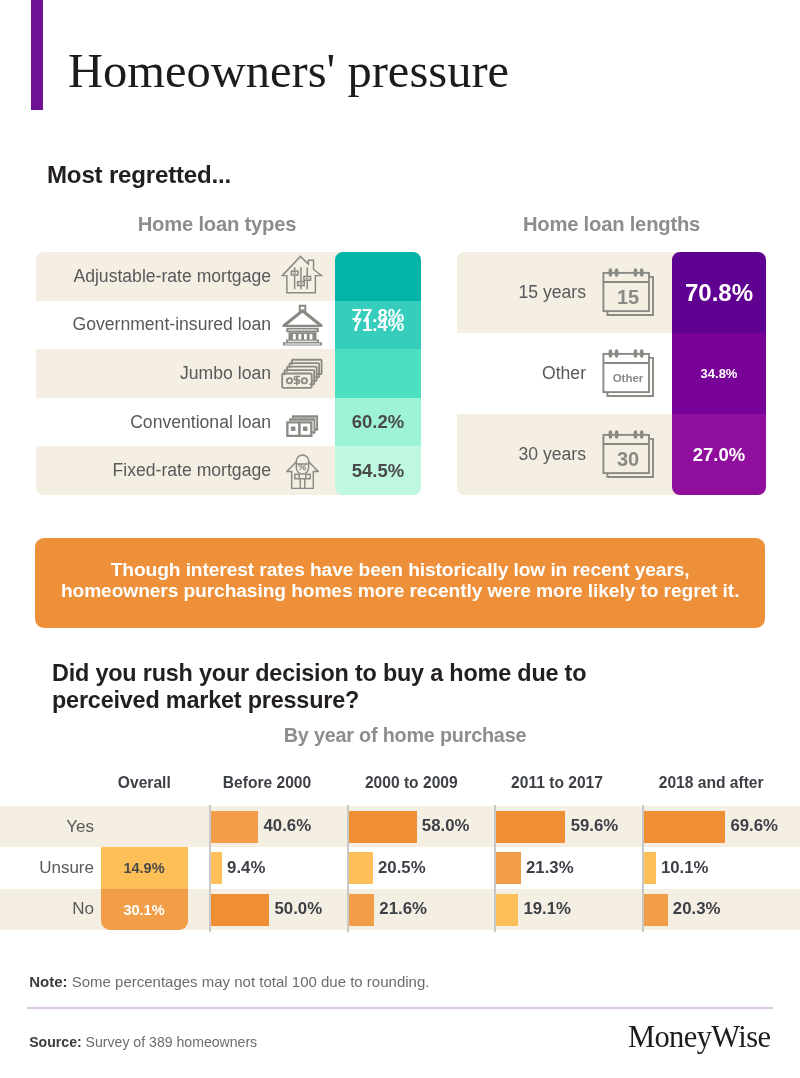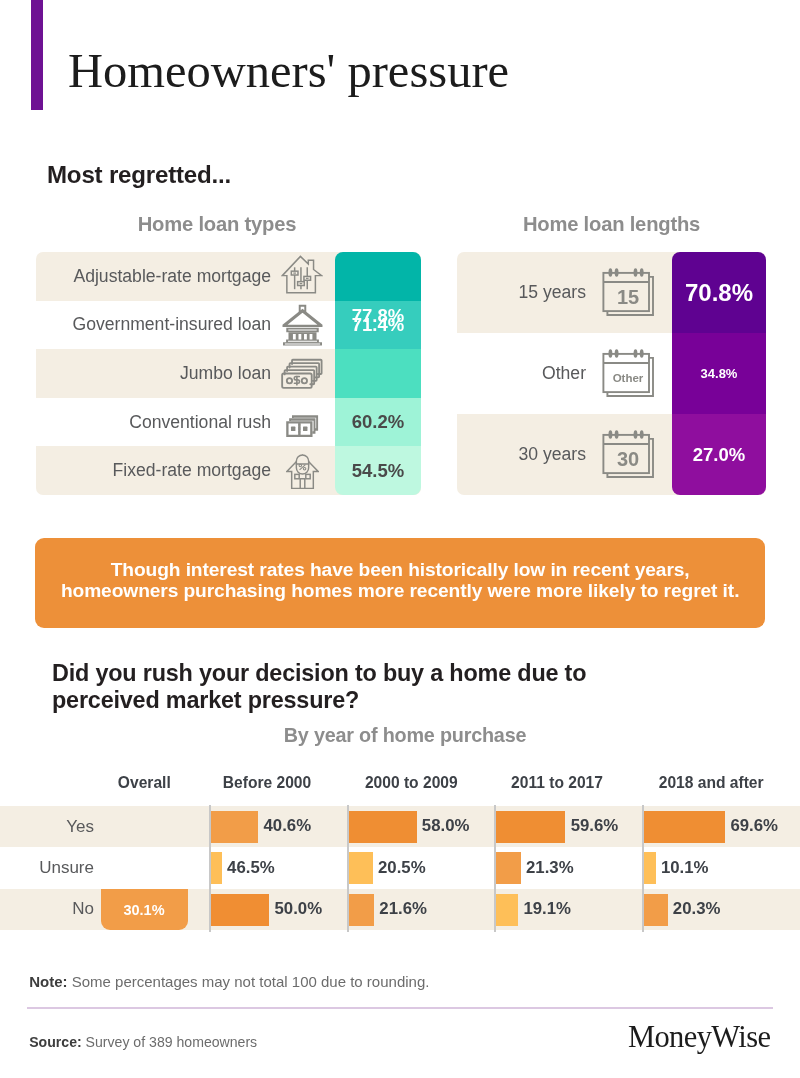--- a/index.html
+++ b/index.html
@@ -136,21 +136,21 @@
         <rect x="1.3" y="23.4" width="33.5" height="16.2" rx="1.8"></rect>
         <circle cx="9.6" cy="31.6" r="3.0"></circle>
         <circle cx="26.5" cy="31.6" r="3.0"></circle>
         <path d="M18.0 27.0 L18.0 36.0" stroke-width="1.9"></path>
         <path d="M20.7 26.8 L16.7 26.8 Q15.0 26.8 15.0 28.7 Q15.0 30.6 16.7 30.6 L19.3 30.6 Q21.0 30.6 21.0 32.5 Q21.0 34.4 19.3 34.4 L15.3 34.4" stroke-width="1.9" fill="none"></path>
       </g>
             </svg>
           </div>
         </div>
         <div class="trow" style="position: absolute; left: 0px; top: 145.8px; width: 385px; height: 48.6px;">
-          <div class="tlabel" style="position: absolute; left: 0px; top: 0px; width: 235px; height: 48.6px; display: flex; align-items: center; justify-content: flex-end; font-size: 17.6px; color: rgb(88, 89, 91); padding-right: 0px;">Conventional rush</div>
+          <div class="tlabel" style="position: absolute; left: 0px; top: 0px; width: 235px; height: 48.6px; display: flex; align-items: center; justify-content: flex-end; font-size: 17.6px; color: rgb(88, 89, 91); padding-right: 0px;">Conventional loan</div>
           <div class="ticon" style="position: absolute; left: 245px; top: 0px; width: 42px; height: 48.6px; display: flex; align-items: center; justify-content: center;">
             <svg viewBox="0 0 33 24" width="33.4" height="24.3" style="position: relative; top: 5px;">
       <g fill="#8a8a85" fill-rule="evenodd">
         <path d="M6.9 2.9 V0.3 H32.7 V15.6 H29.6 V13.1 H30.8 V2.6 H8.6 V2.9 Z"></path>
         <path d="M4.1 5.9 V3.2 H30.1 V18.5 H27.0 V16.0 H28.2 V5.6 H5.9 V5.9 Z"></path>
         <path d="M1.2 6.2 H27.2 V21.7 H1.2 Z M3.5 8.5 V19.4 H13.0 V8.5 Z M15.4 8.5 V19.4 H24.9 V8.5 Z"></path>
         <rect x="5.9" y="11.4" width="4.4" height="4.4" rx="0.6"></rect>
         <rect x="17.8" y="11.4" width="4.4" height="4.4" rx="0.6"></rect>
         <rect x="13.3" y="8.9" width="1.8" height="1.6"></rect>
         <rect x="13.3" y="11.6" width="1.8" height="3.2"></rect>
@@ -278,26 +278,27 @@
       <div class="colhead" style="left: 477px; top: 9px; width: 160px;">2011 to 2017</div>
       <div class="colhead" style="left: 631.2px; top: 9px; width: 160px;">2018 and after</div>
       <div class="vdiv" style="left: 209px; top: 39.5px; height: 127.2px;"></div>
       <div class="vdiv" style="left: 347px; top: 39.5px; height: 127.2px;"></div>
       <div class="vdiv" style="left: 494px; top: 39.5px; height: 127.2px;"></div>
       <div class="vdiv" style="left: 642px; top: 39.5px; height: 127.2px;"></div>
       <div class="rowlab" style="left: 0px; top: 41px; width: 94px; height: 41.4px; display: flex; align-items: center; justify-content: flex-end;">Yes</div>
       <div class="rowlab" style="left: 0px; top: 82.4px; width: 94px; height: 41.4px; display: flex; align-items: center; justify-content: flex-end;">Unsure</div>
       <div class="rowlab" style="left: 0px; top: 123.8px; width: 94px; height: 41.4px; display: flex; align-items: center; justify-content: flex-end;">No</div>
       <div id="overall-block" style="left: 100.5px; top: 41px; width: 87px; height: 124.2px;">
+        <div class="ovcell" style="position: absolute; left: 0px; top: 41.4px; width: 100%; height: 41.8px; background: rgb(254, 191, 88); color: rgb(74, 74, 74);">14.9%</div>
         <div class="ovcell" style="position: absolute; left: 0px; top: 82.8px; width: 100%; height: 41.8px; background: rgb(242, 157, 72); color: rgb(255, 255, 255);">30.1%</div>
       </div>
       <div class="bar" style="left: 210.8px; top: 45.7px; width: 47.42px; background: rgb(242, 157, 72);"></div>
       <div class="barlab" style="left: 263.52px; top: 41px; height: 41.4px; display: flex; align-items: center;">40.6%</div>
       <div class="bar" style="left: 210.8px; top: 87.1px; width: 10.98px; background: rgb(254, 191, 88);"></div>
-      <div class="barlab" style="left: 227.08px; top: 82.4px; height: 41.4px; display: flex; align-items: center;">46.5%</div>
+      <div class="barlab" style="left: 227.08px; top: 82.4px; height: 41.4px; display: flex; align-items: center;">9.4%</div>
       <div class="bar" style="left: 210.8px; top: 128.5px; width: 58.4px; background: rgb(240, 142, 51);"></div>
       <div class="barlab" style="left: 274.5px; top: 123.8px; height: 41.4px; display: flex; align-items: center;">50.0%</div>
       <div class="bar" style="left: 348.8px; top: 45.7px; width: 67.74px; background: rgb(239, 142, 51);"></div>
       <div class="barlab" style="left: 421.84px; top: 41px; height: 41.4px; display: flex; align-items: center;">58.0%</div>
       <div class="bar" style="left: 348.8px; top: 87.1px; width: 23.94px; background: rgb(254, 191, 88);"></div>
       <div class="barlab" style="left: 378.04px; top: 82.4px; height: 41.4px; display: flex; align-items: center;">20.5%</div>
       <div class="bar" style="left: 348.8px; top: 128.5px; width: 25.23px; background: rgb(242, 157, 72);"></div>
       <div class="barlab" style="left: 379.33px; top: 123.8px; height: 41.4px; display: flex; align-items: center;">21.6%</div>
       <div class="bar" style="left: 495.8px; top: 45.7px; width: 69.61px; background: rgb(239, 142, 51);"></div>
       <div class="barlab" style="left: 570.71px; top: 41px; height: 41.4px; display: flex; align-items: center;">59.6%</div>

